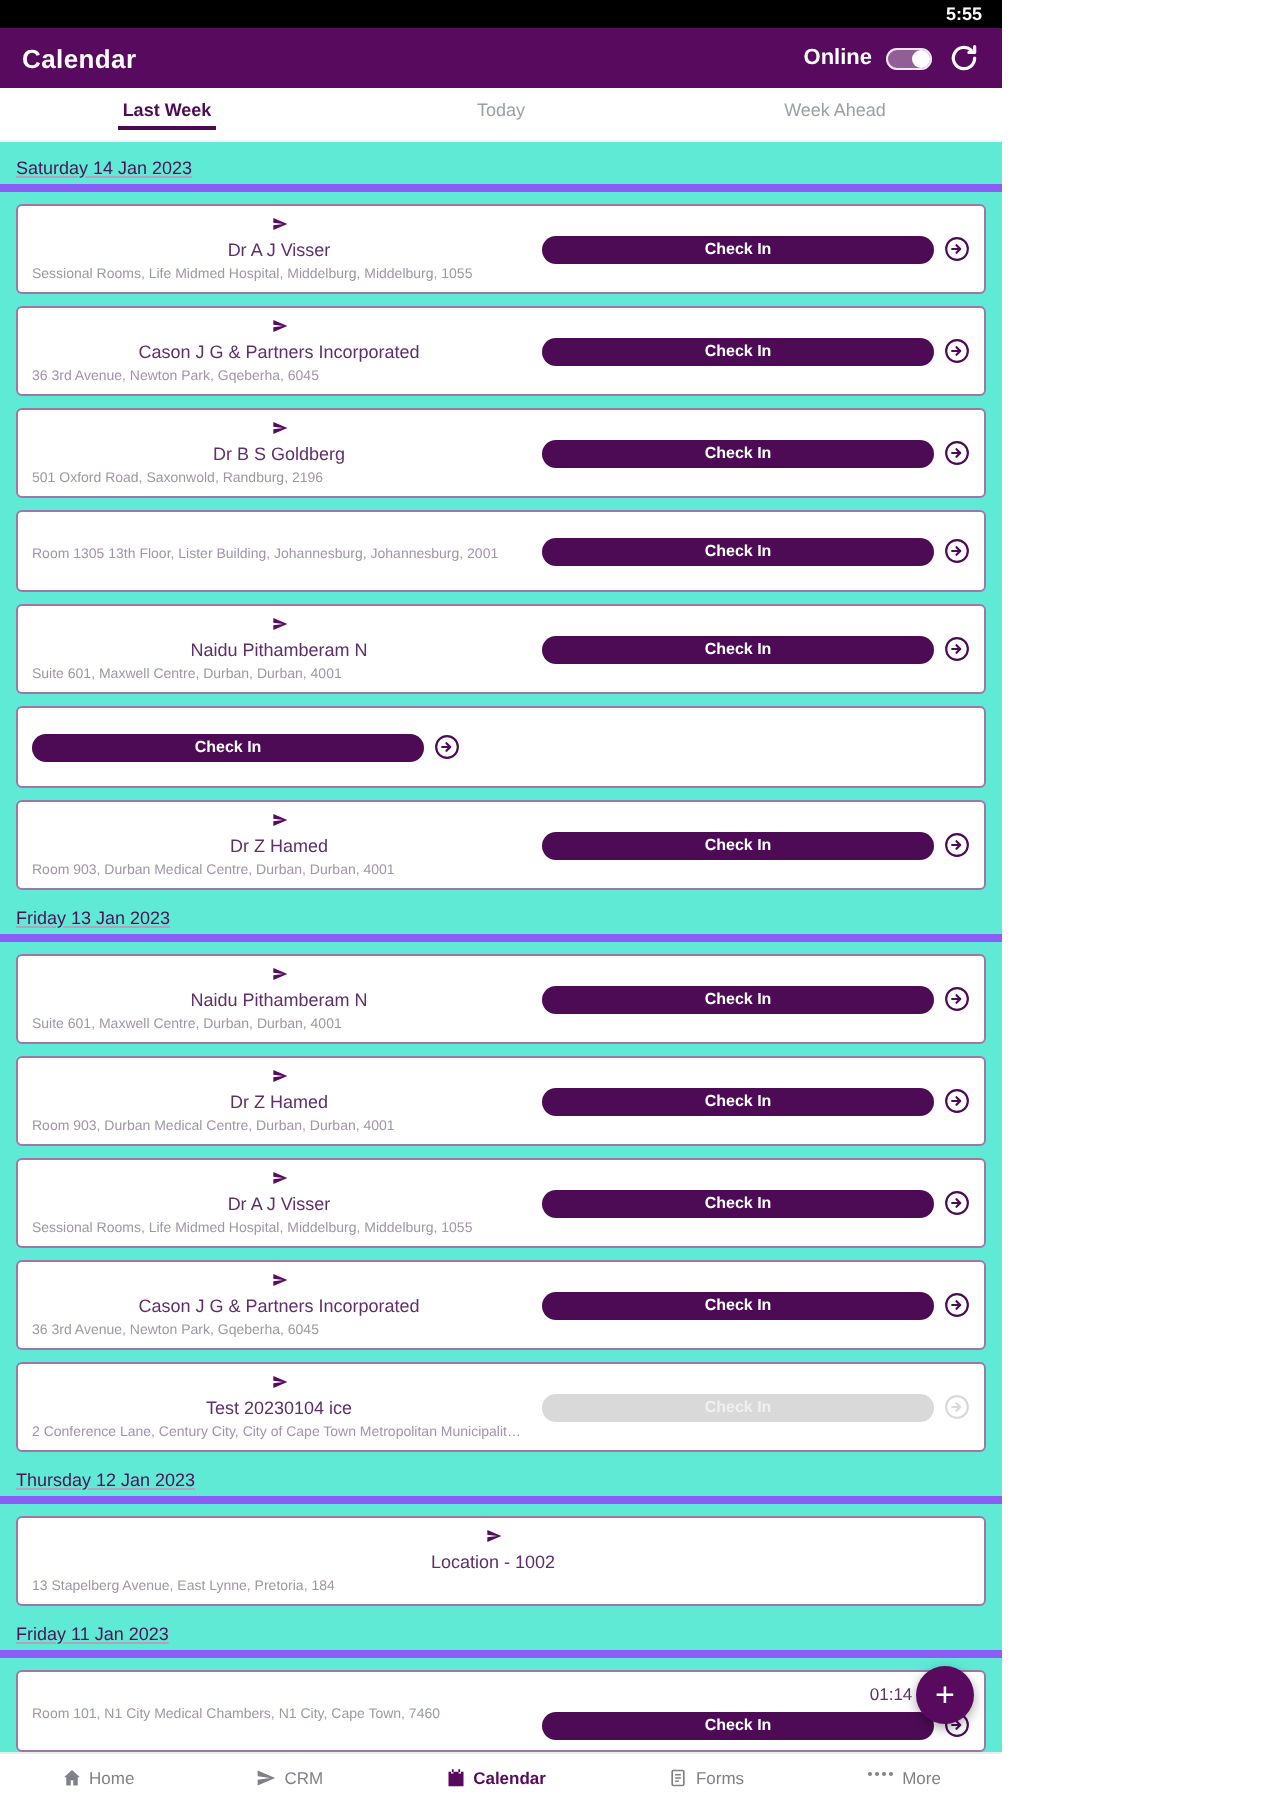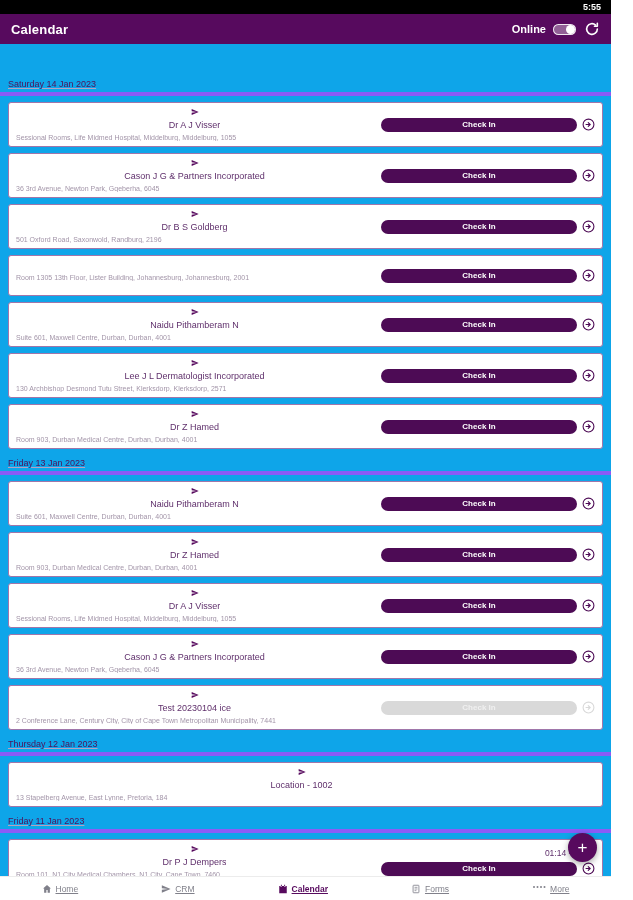--- a/index.html
+++ b/index.html
@@ -1,18 +1,18 @@
 <!DOCTYPE html>
 <html><head>
 <meta charset="utf-8">
 <style>
   * { box-sizing: border-box; margin: 0; padding: 0; }
   html,body { width:633px; height:900px; overflow:hidden; background:#fff;
     font-family:"Liberation Sans", sans-serif; }
-  .app { position:relative; width:611px; height:900px; background:#0ea5e9; overflow:hidden; }
+  .app { position:relative; width:501px; height:900px; background:#5eead4; overflow:hidden; }
 
   
   .status-bar { height:14px; background:#000; color:#fff; display:flex;
     justify-content:flex-end; align-items:center; padding:0 10px; font-size:9px; font-weight:bold; }
 
   
   .app-header { height:30px; background:#570a5e; color:#fff; display:flex;
     align-items:center; justify-content:space-between; padding:0 11px; }
   .app-header h1 { font-size:13px; font-weight:bold; letter-spacing:.2px; }
   .header-right { display:flex; align-items:center; gap:7px; }
@@ -52,21 +52,21 @@
 
   
   .fab { position:absolute; right:14px; bottom:38px; width:29px; height:29px; border-radius:50%;
     background:#570a5e; color:#fff; border:none; font-size:17px; line-height:1;
     display:flex; align-items:center; justify-content:center; box-shadow:0 2px 6px rgba(0,0,0,.35);
     cursor:pointer; z-index:5; font-family:"Liberation Sans", sans-serif; }
 
   
   .bottom-nav { position:absolute; left:0; right:0; bottom:0; height:24px; background:#fff;
     border-top:1px solid #ececec; display:flex; align-items:center; justify-content:space-around; z-index:4; }
-  .nav-item { display:flex; gap:4px; font-size:8.5px; color:#80808a; cursor:pointer;text-decoration:underline; }
+  .nav-item { display:flex; gap:4px; font-size:8.5px; color:#80808a; cursor:pointer; }
   .nav-item.active { color:#570a5e; font-weight:bold; }
   .nav-icon { display:inline-flex; }
 </style>
 </head>
 <body>
 
 <div class="app">
 
   <div class="status-bar">
     <span>5:55</span>
@@ -81,20 +81,31 @@
         </span>
       <span class="sync">
         <svg width="16" height="16" viewBox="0 0 24 24" fill="none" stroke="#fff" stroke-width="2.4" stroke-linecap="round" stroke-linejoin="round">
           <path d="M20 12a8 8 0 1 1-2.6-5.9"></path>
             <path d="M20 3.5v4.3h-4.3"></path>
         </svg>
       </span>
     </div>
   </header>
 
+  <nav class="tabs">
+    <div class="tab active">
+        <span class="tab-label">Last Week</span>
+      </div>
+    <div class="tab">
+        <span class="tab-label">Today</span>
+      </div>
+    <div class="tab">
+        <span class="tab-label">Week Ahead</span>
+      </div>
+  </nav>
 
   <main class="content" id="appointment-list">
       <div class="date-header">Saturday 14 Jan 2023</div>
       <div class="card">
     <div class="card-left">
       <div class="card-title">
         <span class="plane-icon">
           <svg width="8" height="8" viewBox="0 0 24 24" fill="currentColor">
                 <path d="M2 21l21-9L2 3v7l15 2-15 2z"></path>
               </svg>
@@ -207,31 +218,20 @@
           <svg width="13" height="13" viewBox="0 0 24 24" fill="none" stroke="currentColor" stroke-width="2" stroke-linecap="round" stroke-linejoin="round">
             <circle cx="12" cy="12" r="10"></circle>
                 <path d="M7.5 12h7"></path>
                 <path d="M11.5 8.5 15 12l-3.5 3.5"></path>
           </svg>
         </span>
       </div>
     </div>
   </div>
       <div class="card">
-    <div class="card-left">
-      <div class="card-title">
-        <span class="plane-icon">
-          <svg width="8" height="8" viewBox="0 0 24 24" fill="currentColor">
-                <path d="M2 21l21-9L2 3v7l15 2-15 2z"></path>
-              </svg>
-        </span>
-        <span class="title-text">Lee J L Dermatologist Incorporated</span>
-      </div>
-      <div class="card-sub">130 Archbishop Desmond Tutu Street, Klerksdorp, Klerksdorp, 2571</div>
-    </div>
     <div class="card-right">
 
       <div class="btn-row">
         <button class="checkin-btn">Check In</button>
         <span class="go-icon">
           <svg width="13" height="13" viewBox="0 0 24 24" fill="none" stroke="currentColor" stroke-width="2" stroke-linecap="round" stroke-linejoin="round">
             <circle cx="12" cy="12" r="10"></circle>
                 <path d="M7.5 12h7"></path>
                 <path d="M11.5 8.5 15 12l-3.5 3.5"></path>
           </svg>
@@ -406,28 +406,20 @@
               </svg>
         </span>
         <span class="title-text">Location - 1002</span>
       </div>
       <div class="card-sub">13 Stapelberg Avenue, East Lynne, Pretoria, 184</div>
     </div>
   </div>
       <div class="date-header">Friday 11 Jan 2023</div>
       <div class="card">
     <div class="card-left">
-      <div class="card-title">
-        <span class="plane-icon">
-          <svg width="8" height="8" viewBox="0 0 24 24" fill="currentColor">
-                <path d="M2 21l21-9L2 3v7l15 2-15 2z"></path>
-              </svg>
-        </span>
-        <span class="title-text">Dr P J Dempers</span>
-      </div>
       <div class="card-sub">Room 101, N1 City Medical Chambers, N1 City, Cape Town, 7460</div>
     </div>
     <div class="card-right">
       <div class="time-label">01:14 - 01:44</div>
       <div class="btn-row">
         <button class="checkin-btn">Check In</button>
         <span class="go-icon">
           <svg width="13" height="13" viewBox="0 0 24 24" fill="none" stroke="currentColor" stroke-width="2" stroke-linecap="round" stroke-linejoin="round">
             <circle cx="12" cy="12" r="10"></circle>
                 <path d="M7.5 12h7"></path>

